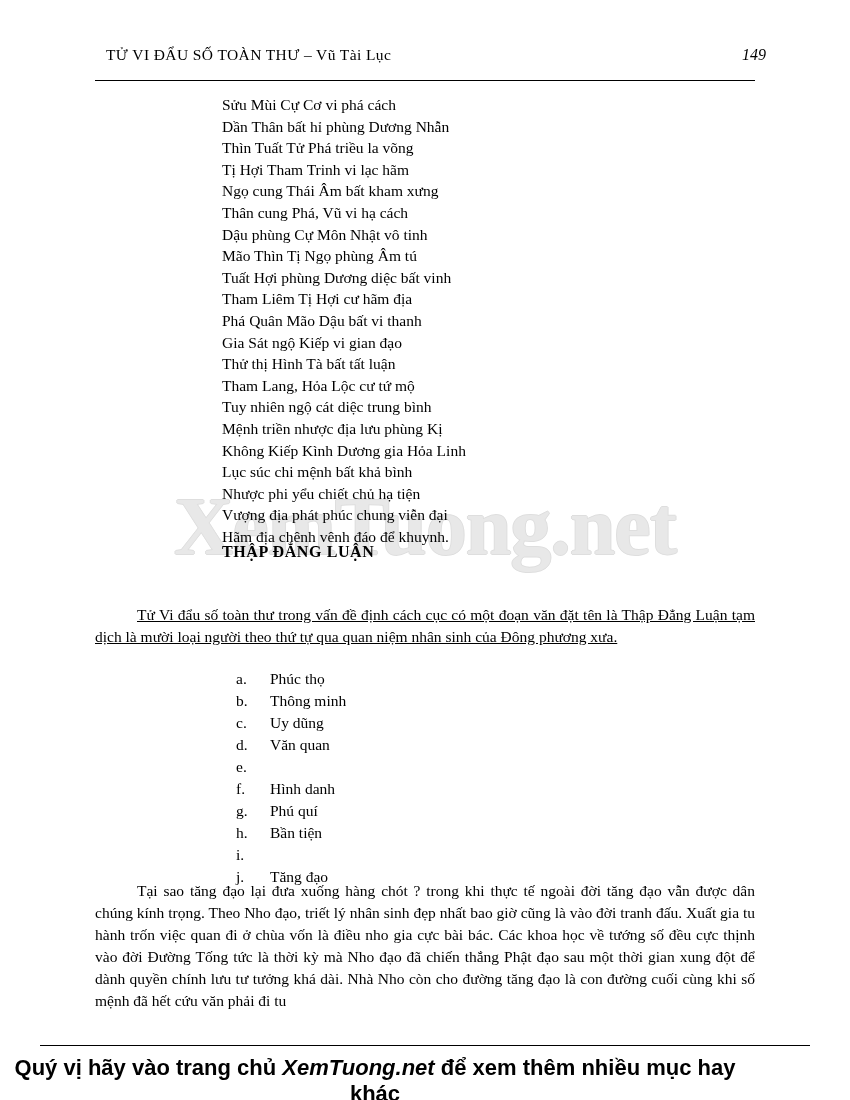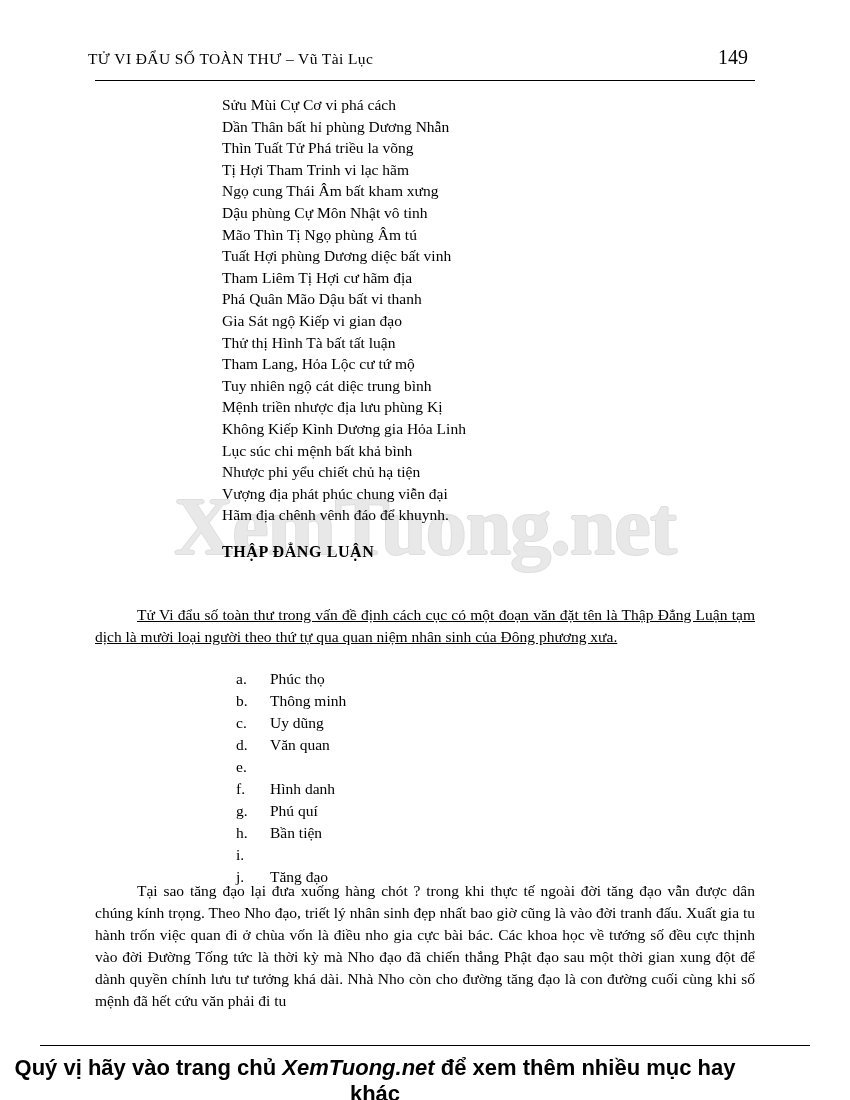--- a/index.html
+++ b/index.html
@@ -17,34 +17,35 @@
   }
   .page {
     position: absolute;
     inset: 0;
     width: 850px;
     height: 1100px;
   }
   
   .header {
     position: absolute;
-    left: 88px;
+    left: 106px;
     top: 46px;
     width: 660px;
     display: flex;
     align-items: baseline;
     justify-content: space-between;
   }
   .header-title {
     font-size: 15.5px;
     letter-spacing: 0.4px;
     font-family: "Liberation Serif", serif;
   }
   .header-page {
-    font-size: 20px;
+    font-size: 16px;
+    font-style: italic;
   }
   .header-rule {
     position: absolute;
     left: 95px;
     top: 80px;
     width: 660px;
     border-top: 1px solid #000;
     height: 0;
   }
   
@@ -157,20 +158,21 @@
     <div class="header-page">149</div>
   </div>
   <div class="header-rule"></div>
 
   <div class="verse">
     <div class="verse-line">Sửu Mùi Cự Cơ vi phá cách</div>
     <div class="verse-line">Dần Thân bất hỉ phùng Dương Nhẫn</div>
     <div class="verse-line">Thìn Tuất Tử Phá triều la võng</div>
     <div class="verse-line">Tị Hợi Tham Trinh vi lạc hãm</div>
     <div class="verse-line">Ngọ cung Thái Âm bất kham xưng</div>
+    <div class="verse-line">Thân cung Phá, Vũ vi hạ cách</div>
     <div class="verse-line">Dậu phùng Cự Môn Nhật vô tinh</div>
     <div class="verse-line">Mão Thìn Tị Ngọ phùng Âm tú</div>
     <div class="verse-line">Tuất Hợi phùng Dương diệc bất vinh</div>
     <div class="verse-line">Tham Liêm Tị Hợi cư hãm địa</div>
     <div class="verse-line">Phá Quân Mão Dậu bất vi thanh</div>
     <div class="verse-line">Gia Sát ngộ Kiếp vi gian đạo</div>
     <div class="verse-line">Thử thị Hình Tà bất tất luận</div>
     <div class="verse-line">Tham Lang, Hỏa Lộc cư tứ mộ</div>
     <div class="verse-line">Tuy nhiên ngộ cát diệc trung bình</div>
     <div class="verse-line">Mệnh triền nhược địa lưu phùng Kị</div>

